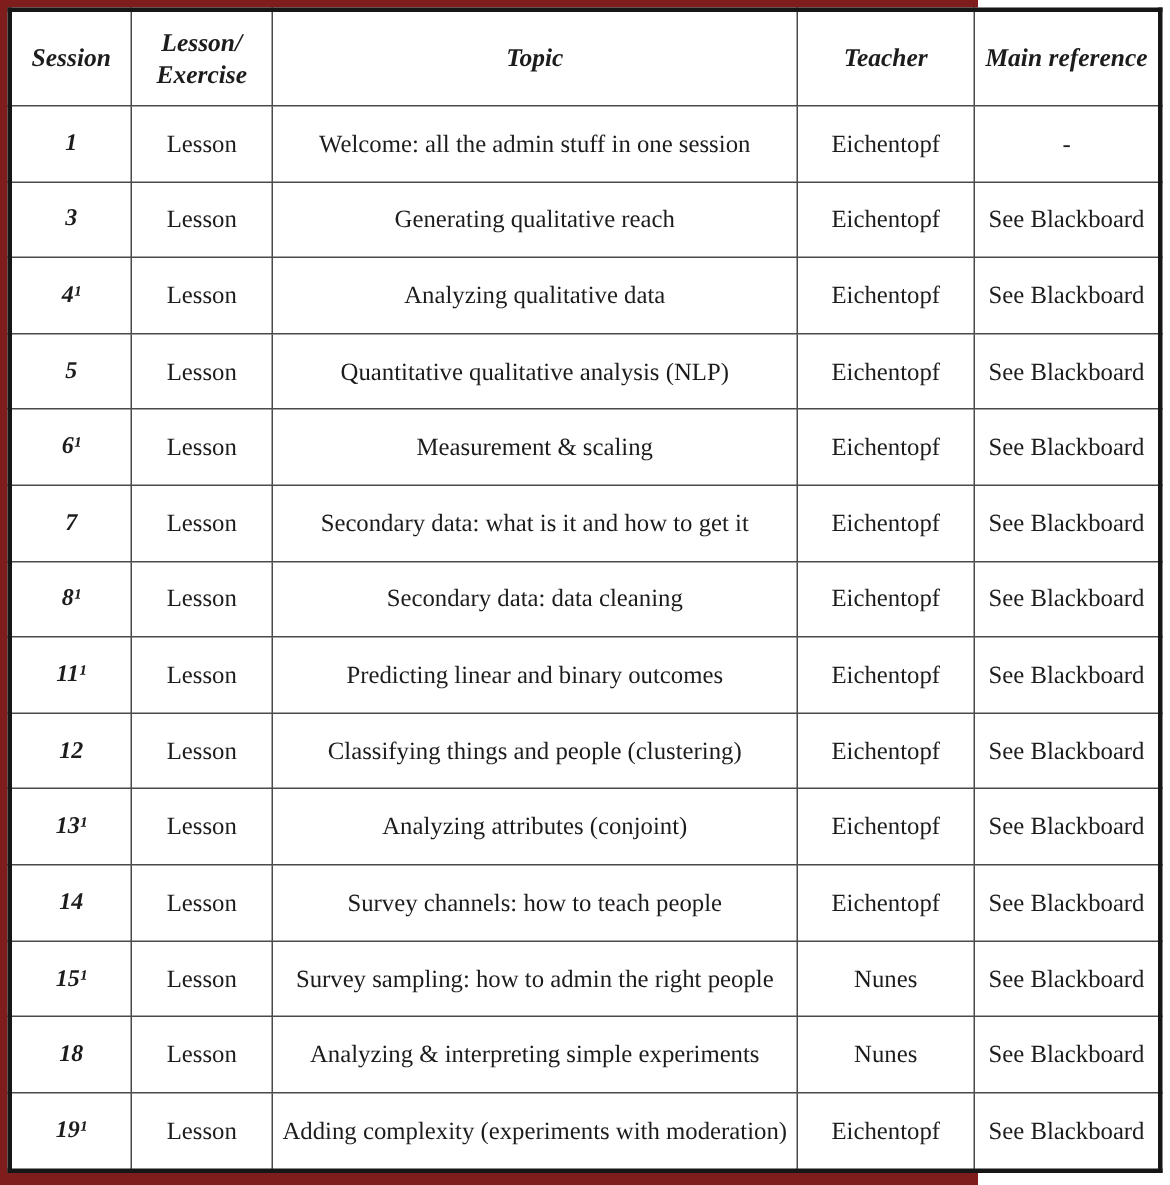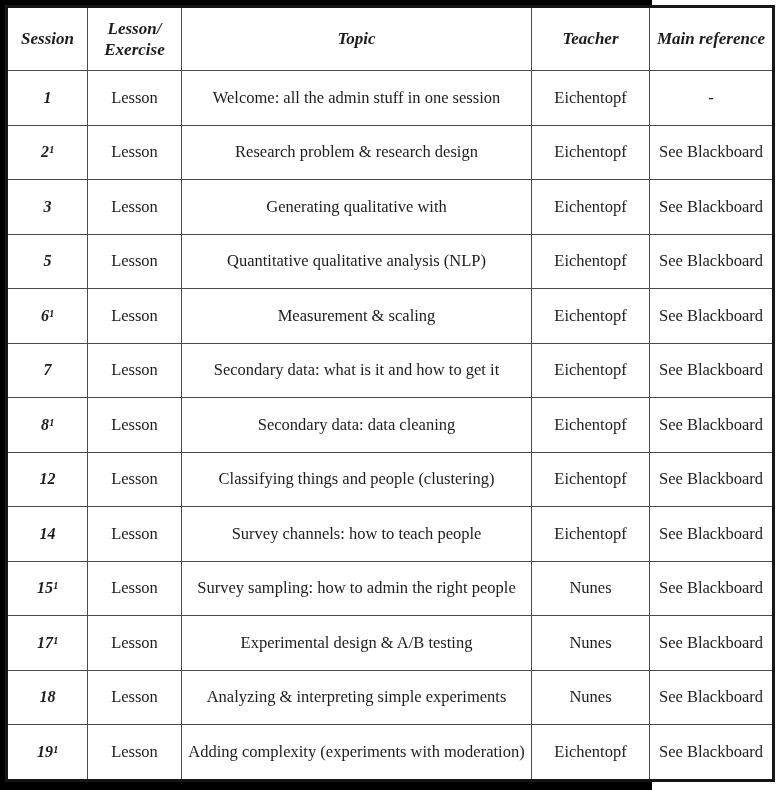--- a/index.html
+++ b/index.html
@@ -8,21 +8,21 @@
     background: #ffffff;
     width: 780px;
     height: 790px;
     overflow: hidden;
     font-family: "Liberation Serif", serif;
   }
   .page {
     position: relative;
     width: 652px;
     height: 790px;
-    background: #000000;
+    background: #7f1d1d;
   }
   table.schedule {
     position: absolute;
     left: 5px;
     top: 5px;
     width: 767px;
     height: 777px;
     border-collapse: collapse;
     table-layout: fixed;
     background: #ffffff;
@@ -81,30 +81,30 @@
     </thead>
     <tbody>
         <tr>
           <td class="c0">1</td>
           <td class="c1">Lesson</td>
           <td class="c2">Welcome: all the admin stuff in one session</td>
           <td class="c3">Eichentopf</td>
           <td class="c4">-</td>
         </tr>
         <tr>
-          <td class="c0">2¹</td>
+          <td class="c0">3</td>
           <td class="c1">Lesson</td>
-          <td class="c2">Research problem &amp; research design</td>
+          <td class="c2">Generating qualitative reach</td>
           <td class="c3">Eichentopf</td>
           <td class="c4">See Blackboard</td>
         </tr>
         <tr>
-          <td class="c0">3</td>
+          <td class="c0">4¹</td>
           <td class="c1">Lesson</td>
-          <td class="c2">Generating qualitative with</td>
+          <td class="c2">Analyzing qualitative data</td>
           <td class="c3">Eichentopf</td>
           <td class="c4">See Blackboard</td>
         </tr>
         <tr>
           <td class="c0">5</td>
           <td class="c1">Lesson</td>
           <td class="c2">Quantitative qualitative analysis (NLP)</td>
           <td class="c3">Eichentopf</td>
           <td class="c4">See Blackboard</td>
         </tr>
@@ -123,44 +123,51 @@
           <td class="c4">See Blackboard</td>
         </tr>
         <tr>
           <td class="c0">8¹</td>
           <td class="c1">Lesson</td>
           <td class="c2">Secondary data: data cleaning</td>
           <td class="c3">Eichentopf</td>
           <td class="c4">See Blackboard</td>
         </tr>
         <tr>
+          <td class="c0">11¹</td>
+          <td class="c1">Lesson</td>
+          <td class="c2">Predicting linear and binary outcomes</td>
+          <td class="c3">Eichentopf</td>
+          <td class="c4">See Blackboard</td>
+        </tr>
+        <tr>
           <td class="c0">12</td>
           <td class="c1">Lesson</td>
           <td class="c2">Classifying things and people (clustering)</td>
+          <td class="c3">Eichentopf</td>
+          <td class="c4">See Blackboard</td>
+        </tr>
+        <tr>
+          <td class="c0">13¹</td>
+          <td class="c1">Lesson</td>
+          <td class="c2">Analyzing attributes (conjoint)</td>
           <td class="c3">Eichentopf</td>
           <td class="c4">See Blackboard</td>
         </tr>
         <tr>
           <td class="c0">14</td>
           <td class="c1">Lesson</td>
           <td class="c2">Survey channels: how to teach people</td>
           <td class="c3">Eichentopf</td>
           <td class="c4">See Blackboard</td>
         </tr>
         <tr>
           <td class="c0">15¹</td>
           <td class="c1">Lesson</td>
           <td class="c2">Survey sampling: how to admin the right people</td>
-          <td class="c3">Nunes</td>
-          <td class="c4">See Blackboard</td>
-        </tr>
-        <tr>
-          <td class="c0">17¹</td>
-          <td class="c1">Lesson</td>
-          <td class="c2">Experimental design &amp; A/B testing</td>
           <td class="c3">Nunes</td>
           <td class="c4">See Blackboard</td>
         </tr>
         <tr>
           <td class="c0">18</td>
           <td class="c1">Lesson</td>
           <td class="c2">Analyzing &amp; interpreting simple experiments</td>
           <td class="c3">Nunes</td>
           <td class="c4">See Blackboard</td>
         </tr>

